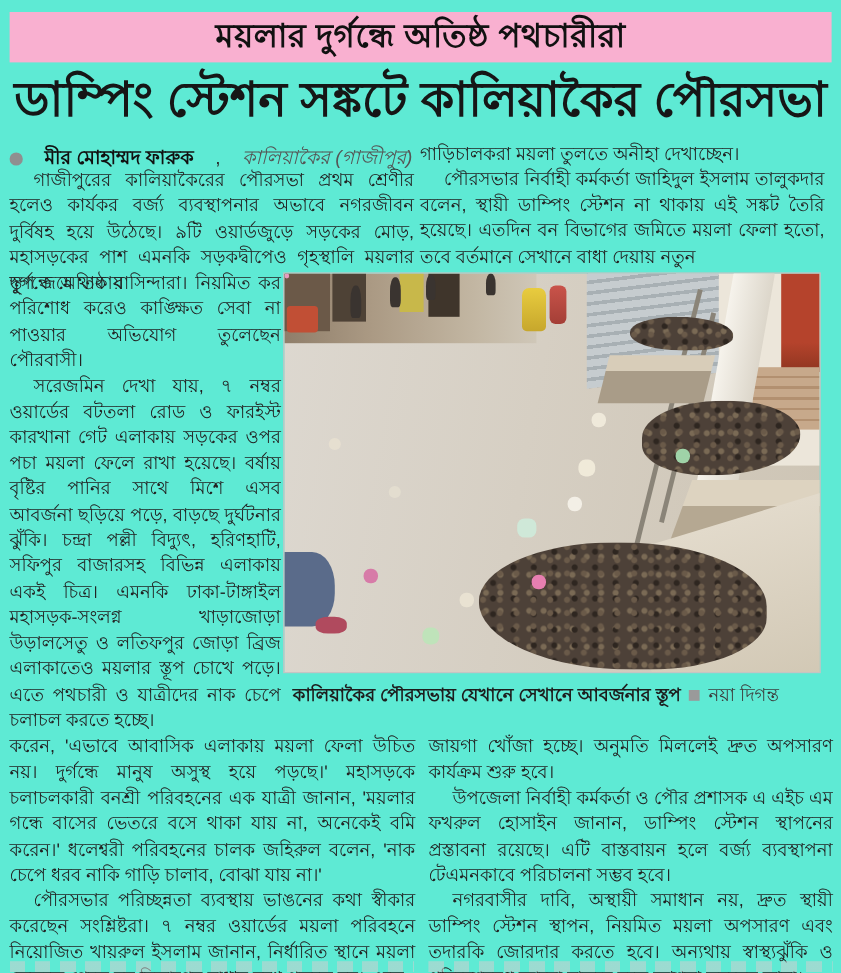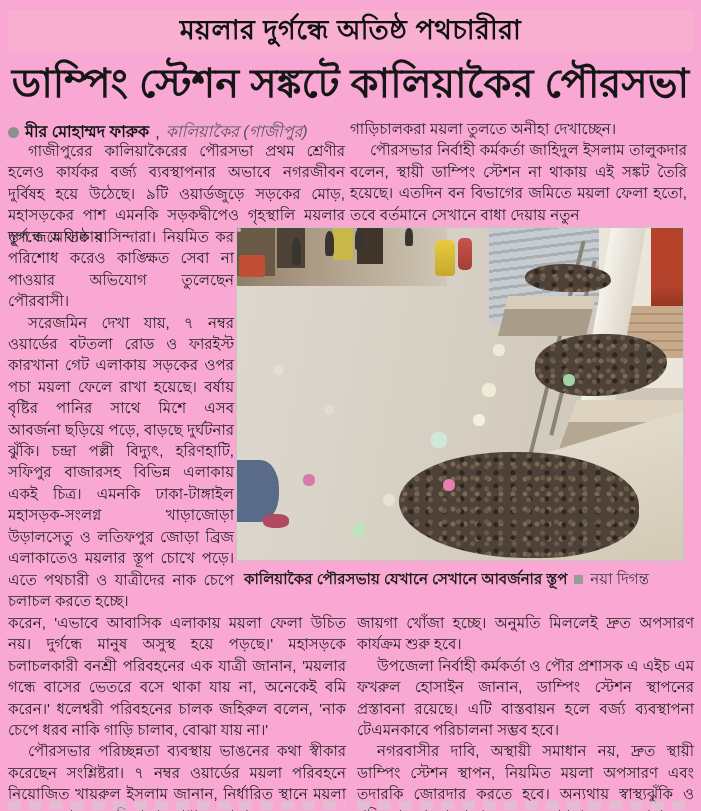--- a/index.html
+++ b/index.html
@@ -1,38 +1,38 @@
 <!DOCTYPE html>
 <html><head>
 <meta charset="utf-8">
 <style>
   html,body{margin:0;padding:0;background:#ffffff;}
   .page{
-    position:relative;width:701px;height:811px;background:#f9a8d4;
+    position:relative;width:701px;height:811px;background:#5eead4;
     font-family:"Liberation Sans",sans-serif;color:#2a2a2a;overflow:hidden;
   }
   .kicker-bar{
     position:absolute;left:8px;top:10px;width:685px;height:42px;
     background:#f9b0d0;display:flex;align-items:center;justify-content:center;
   }
   .kicker-text{font-size:27px;font-weight:bold;color:#111;letter-spacing:0.5px;}
   .headline{
     position:absolute;left:0;top:56px;width:701px;height:58px;margin:0;
     display:flex;align-items:center;justify-content:center;
     font-size:40px;font-weight:bold;color:#161616;
   }
   .bodytext{font-size:15px;line-height:21.4px;text-align:justify;color:#222;}
   .bodytext p{margin:0;text-indent:20px;}
   .bodytext p.noindent{text-indent:0;}
   .col-top-left{position:absolute;left:8px;top:140px;width:337px;}
   .col-top-right{position:absolute;left:350px;top:118px;width:337px;}
   .col-narrow-left{position:absolute;left:8px;top:226px;width:226px;}
   .col-bottom-left{position:absolute;left:8px;top:612px;width:338px;}
   .col-bottom-right{position:absolute;left:357px;top:612px;width:337px;}
-  .byline{position:absolute;left:8px;top:119px;width:340px;font-size:16px;display:flex;align-items:center;gap:6px;}
+  .byline{position:absolute;left:8px;top:119px;width:340px;font-size:16px;display:flex;align-items:center;gap:18px;}
   .byline .bullet{width:11px;height:11px;border-radius:50%;background:#8f8f8f;flex:0 0 auto;}
   .byline .author{font-weight:bold;color:#111;}
   .byline .loc{font-style:italic;color:#555;}
 
   
   .photo{
     position:absolute;left:236px;top:227px;width:446px;height:332px;
     background:linear-gradient(100deg,#ddd8d0 0%,#d6cfc3 45%,#cdc4b4 100%);
     border:1px solid #c4c4c4;overflow:hidden;
   }

